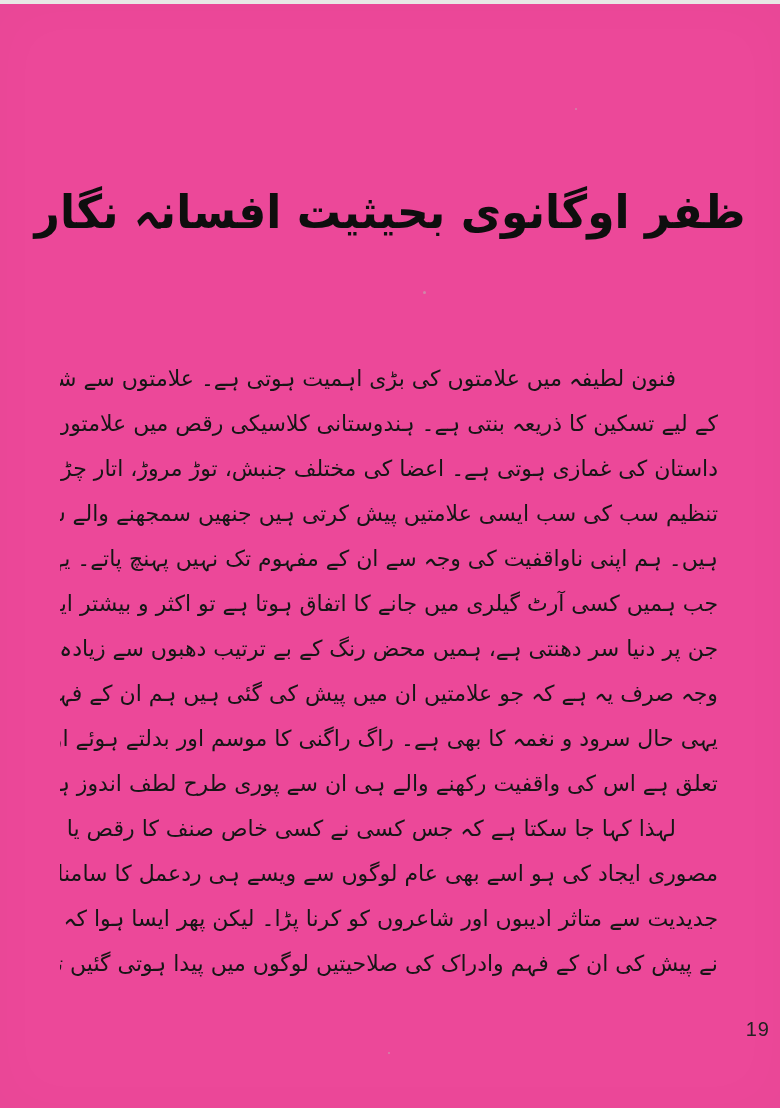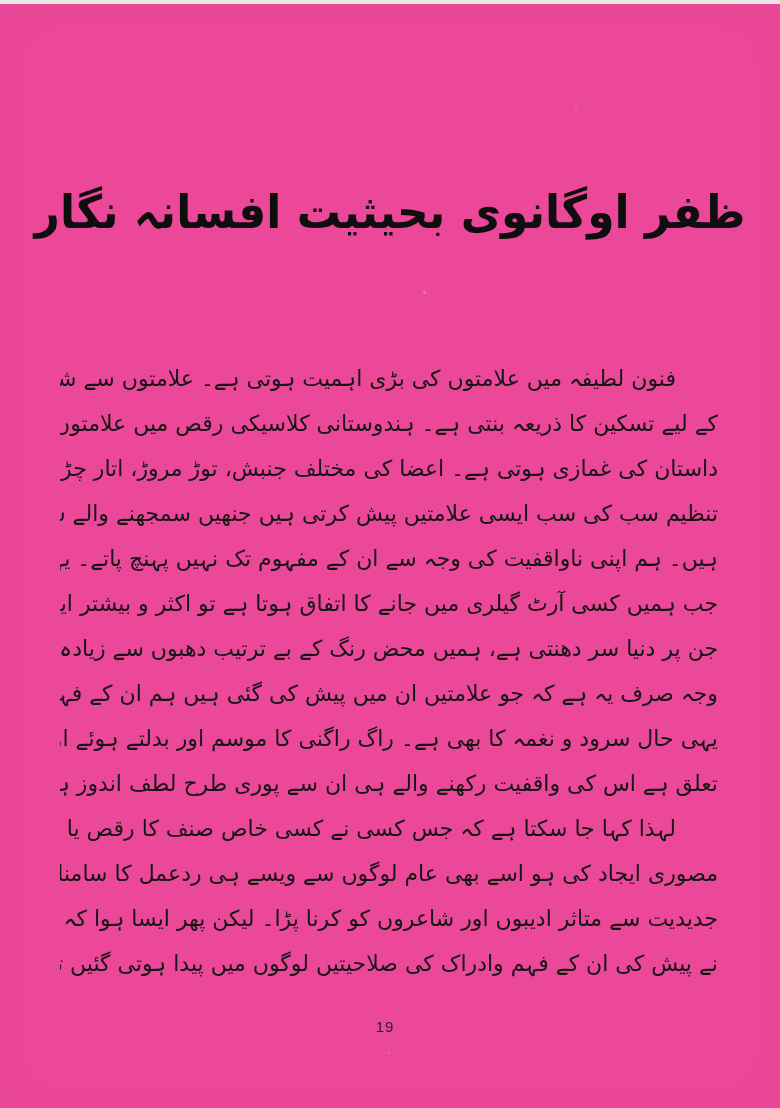--- a/index.html
+++ b/index.html
@@ -71,23 +71,23 @@
   }
   .line.last {
     text-align-last: right;
   }
 
   .page-number {
     position: absolute;
     top: 1014px;
     left: 0;
     right: 10px;
-    text-align: center;
+    text-align: right;
     font-family: "Liberation Sans", "DejaVu Sans", sans-serif;
-    font-size: 15px;
+    font-size: 20px;
     letter-spacing: 1px;
     color: #222;
   }
 </style>
 </head>
 <body>
 
 <div class="page">
 
   <span class="speck s1"></span>

